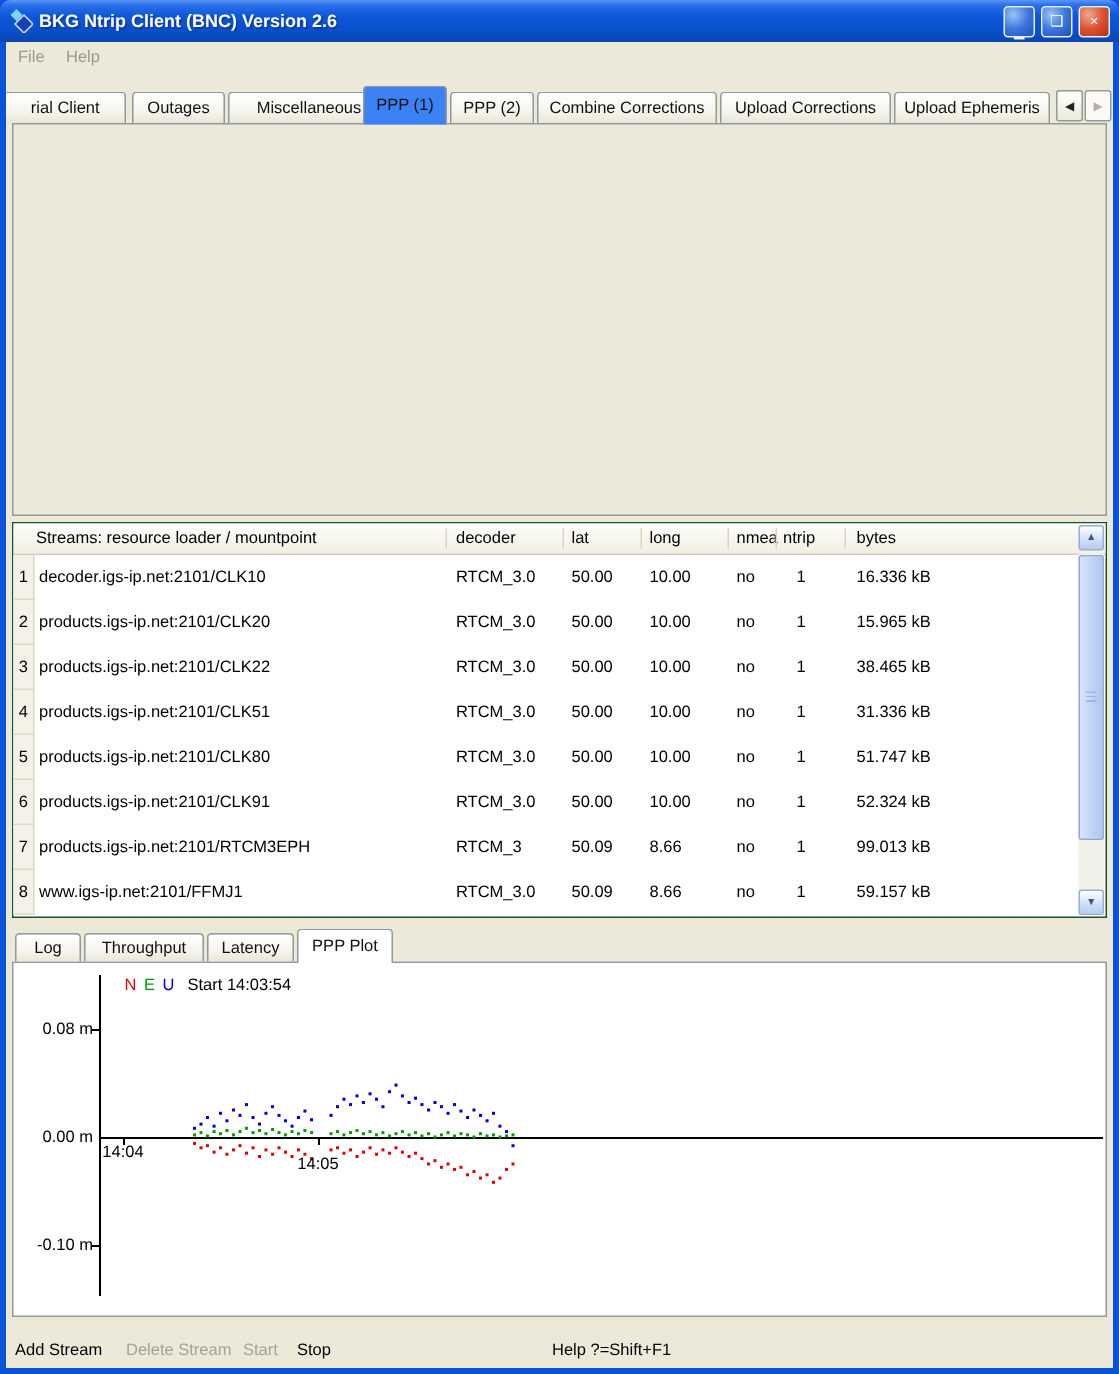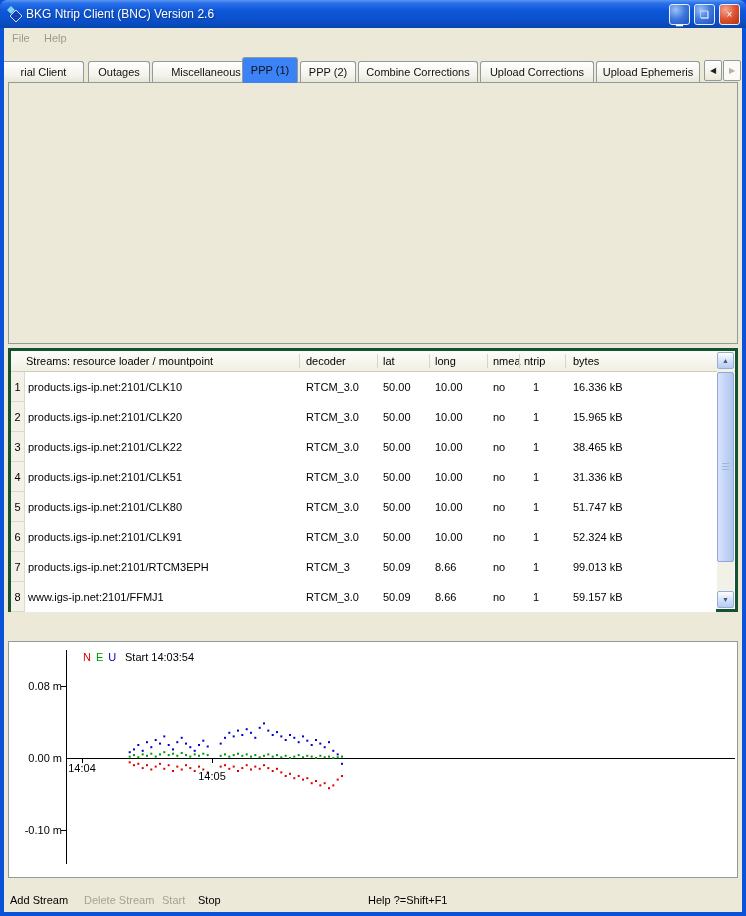--- a/index.html
+++ b/index.html
@@ -4,21 +4,21 @@
 <style>
   *{box-sizing:border-box;margin:0;padding:0}
   body{background:#d8d4c8;font-family:"Liberation Sans",sans-serif}
   .window{position:relative;width:746px;height:916px;background:#0a52d8;overflow:hidden}
 
   
   .titlebar{position:absolute;left:0;top:0;width:746px;height:28px;border-radius:7px 7px 0 0;
     display:flex;align-items:center;gap:4px;padding:0 6px;
     background:linear-gradient(180deg,#5a96f2 0%,#2a70ea 12%,#0d57d8 38%,#0a50cc 72%,#0846ae 100%)}
   .app-icon{width:16px;height:16px;flex:0 0 auto}
-  .title-text{flex:1;color:#fff;font-size:12px;font-weight:normal;text-shadow:1px 1px 1px #123a8a;white-space:nowrap;overflow:hidden}
+  .title-text{flex:1;color:#fff;font-size:12px;font-weight:bold;text-shadow:1px 1px 1px #123a8a;white-space:nowrap;overflow:hidden}
   .tb-btn{width:21px;height:21px;border:1px solid #e8f0fc;border-radius:3px;color:#fff;font-size:10px;
     display:flex;align-items:center;justify-content:center;flex:0 0 auto;cursor:default}
   .btn-minimize,.btn-maximize{background:radial-gradient(circle at 30% 25%,#9dc1f7 0%,#3d77dd 50%,#1e50b8 100%)}
   .btn-close{background:radial-gradient(circle at 30% 25%,#f0a892 0%,#dd5230 50%,#b23010 100%)}
   .btn-minimize .g{align-self:flex-end;line-height:6px;font-size:9px}
 
   
   .client{position:absolute;left:4px;top:28px;width:738px;height:884px;background:#ECE9D8;overflow:hidden}
   .lbl{position:absolute;font-size:11px;color:#000;white-space:nowrap}
   .lbl.gray{color:#9d9a8b}
@@ -40,21 +40,21 @@
   .dfield{position:absolute;height:20px;background:#eae8db;border:1px solid #b3af9e}
   .dots{position:absolute;height:20px;width:17px;background:linear-gradient(#fdfdfc,#e6e3d4);border:1px solid #a9a695;
     border-radius:2px;font-size:10px;text-align:center;line-height:16px;color:#333}
   .combo{position:absolute;height:22px;background:#fff;border:1px solid #7f9db9;font-size:11px}
   .combo-text{position:absolute;left:4px;top:3px;white-space:nowrap}
   .combo-btn{position:absolute;right:1px;top:1px;bottom:1px;width:17px;background:linear-gradient(180deg,#e6eefb,#bfd3f3);
     border:1px solid #9ab0d6;border-radius:1px;display:flex;align-items:center;justify-content:center;font-size:7px;color:#39507a}
   .cb{position:absolute;width:13px;height:13px;background:#fff;border:1px solid #5a7ca8;font-size:12px;line-height:11px;text-align:center;color:#23a123}
 
   
-  .table{position:absolute;left:4px;top:320px;width:730px;height:264px;background:#fff;border:3px solid #14532d}
+  .table{position:absolute;left:4px;top:320px;width:730px;height:264px;background:#fff;border:1px solid #14532d}
   .thead{position:absolute;left:0;top:0;right:0;height:21px;background:linear-gradient(180deg,#fdfdfb,#f1efe2);border-bottom:1px solid #cfcdbd}
   .th{position:absolute;top:4px;font-size:11px;color:#000;white-space:nowrap}
   .vsep{position:absolute;top:3px;height:14px;width:0;border-left:1px solid #d8d5c6}
   .trow{position:absolute;left:0;right:19px;height:30px;background:#fff}
   .cell{position:absolute;top:9px;font-size:11px;white-space:nowrap;color:#000}
   .c-num{top:0;left:0;width:14px;height:30px;padding-top:9px;text-align:center;background:#f4f2e8;
     border-right:1px solid #ddd9c8;border-bottom:1px solid #ddd9c8}
   .c-mount{left:17px}.c-dec{left:295px}.c-lat{left:372px}.c-long{left:424px}
   .c-nmea{left:482px}.c-ntrip{left:522px}.c-bytes{left:562px}
 
@@ -189,21 +189,21 @@
         <span class="vsep" style="left:288px"></span>
         <span class="vsep" style="left:366px"></span>
         <span class="vsep" style="left:418px"></span>
         <span class="vsep" style="left:476px"></span>
         <span class="vsep" style="left:508px"></span>
         <span class="vsep" style="left:554px"></span>
       </div>
       <div id="tbody">
           <div class="trow" style="top: 21px;">
             <span class="cell c-num">1</span>
-            <span class="cell c-mount">products.igs-ip.net:2101/CLK10</span>
+            <span class="cell c-mount">decoder.igs-ip.net:2101/CLK10</span>
             <span class="cell c-dec">RTCM_3.0</span>
             <span class="cell c-lat">50.00</span>
             <span class="cell c-long">10.00</span>
             <span class="cell c-nmea">no</span>
             <span class="cell c-ntrip">1</span>
             <span class="cell c-bytes">16.336 kB</span>
           </div>
           <div class="trow" style="top: 51px;">
             <span class="cell c-num">2</span>
             <span class="cell c-mount">products.igs-ip.net:2101/CLK20</span>
@@ -441,20 +441,26 @@
           <span style="color: rgb(0, 0, 204);">U</span>
         </div>
       <span class="start-lbl">Start 14:03:54</span>
       <span class="ptick right" style="left:5px;top:38px;width:48px">0.08 m</span>
       <span class="ptick right" style="left:5px;top:110px;width:48px">0.00 m</span>
       <span class="ptick right" style="left:5px;top:182px;width:48px">-0.10 m</span>
       <span class="ptick center" style="left:53px;top:120px;width:40px">14:04</span>
       <span class="ptick center" style="left:183px;top:128px;width:40px">14:05</span>
     </div>
 
+    <div class="tabbar2">
+      <span class="tab" style="left:6px;width:44px">Log</span>
+      <span class="tab" style="left:52px;width:80px">Throughput</span>
+      <span class="tab" style="left:134px;width:58px">Latency</span>
+      <span class="tab active" style="left:194px;width:64px">PPP Plot</span>
+    </div>
 
     <span class="status-item" style="left:6px">Add Stream</span>
     <span class="status-item disabled" style="left:80px">Delete Stream</span>
     <span class="status-item disabled" style="left:158px">Start</span>
     <span class="status-item" style="left:194px">Stop</span>
     <span class="status-item" style="left:364px">Help ?=Shift+F1</span>
 
   </div>
 </div>
 

